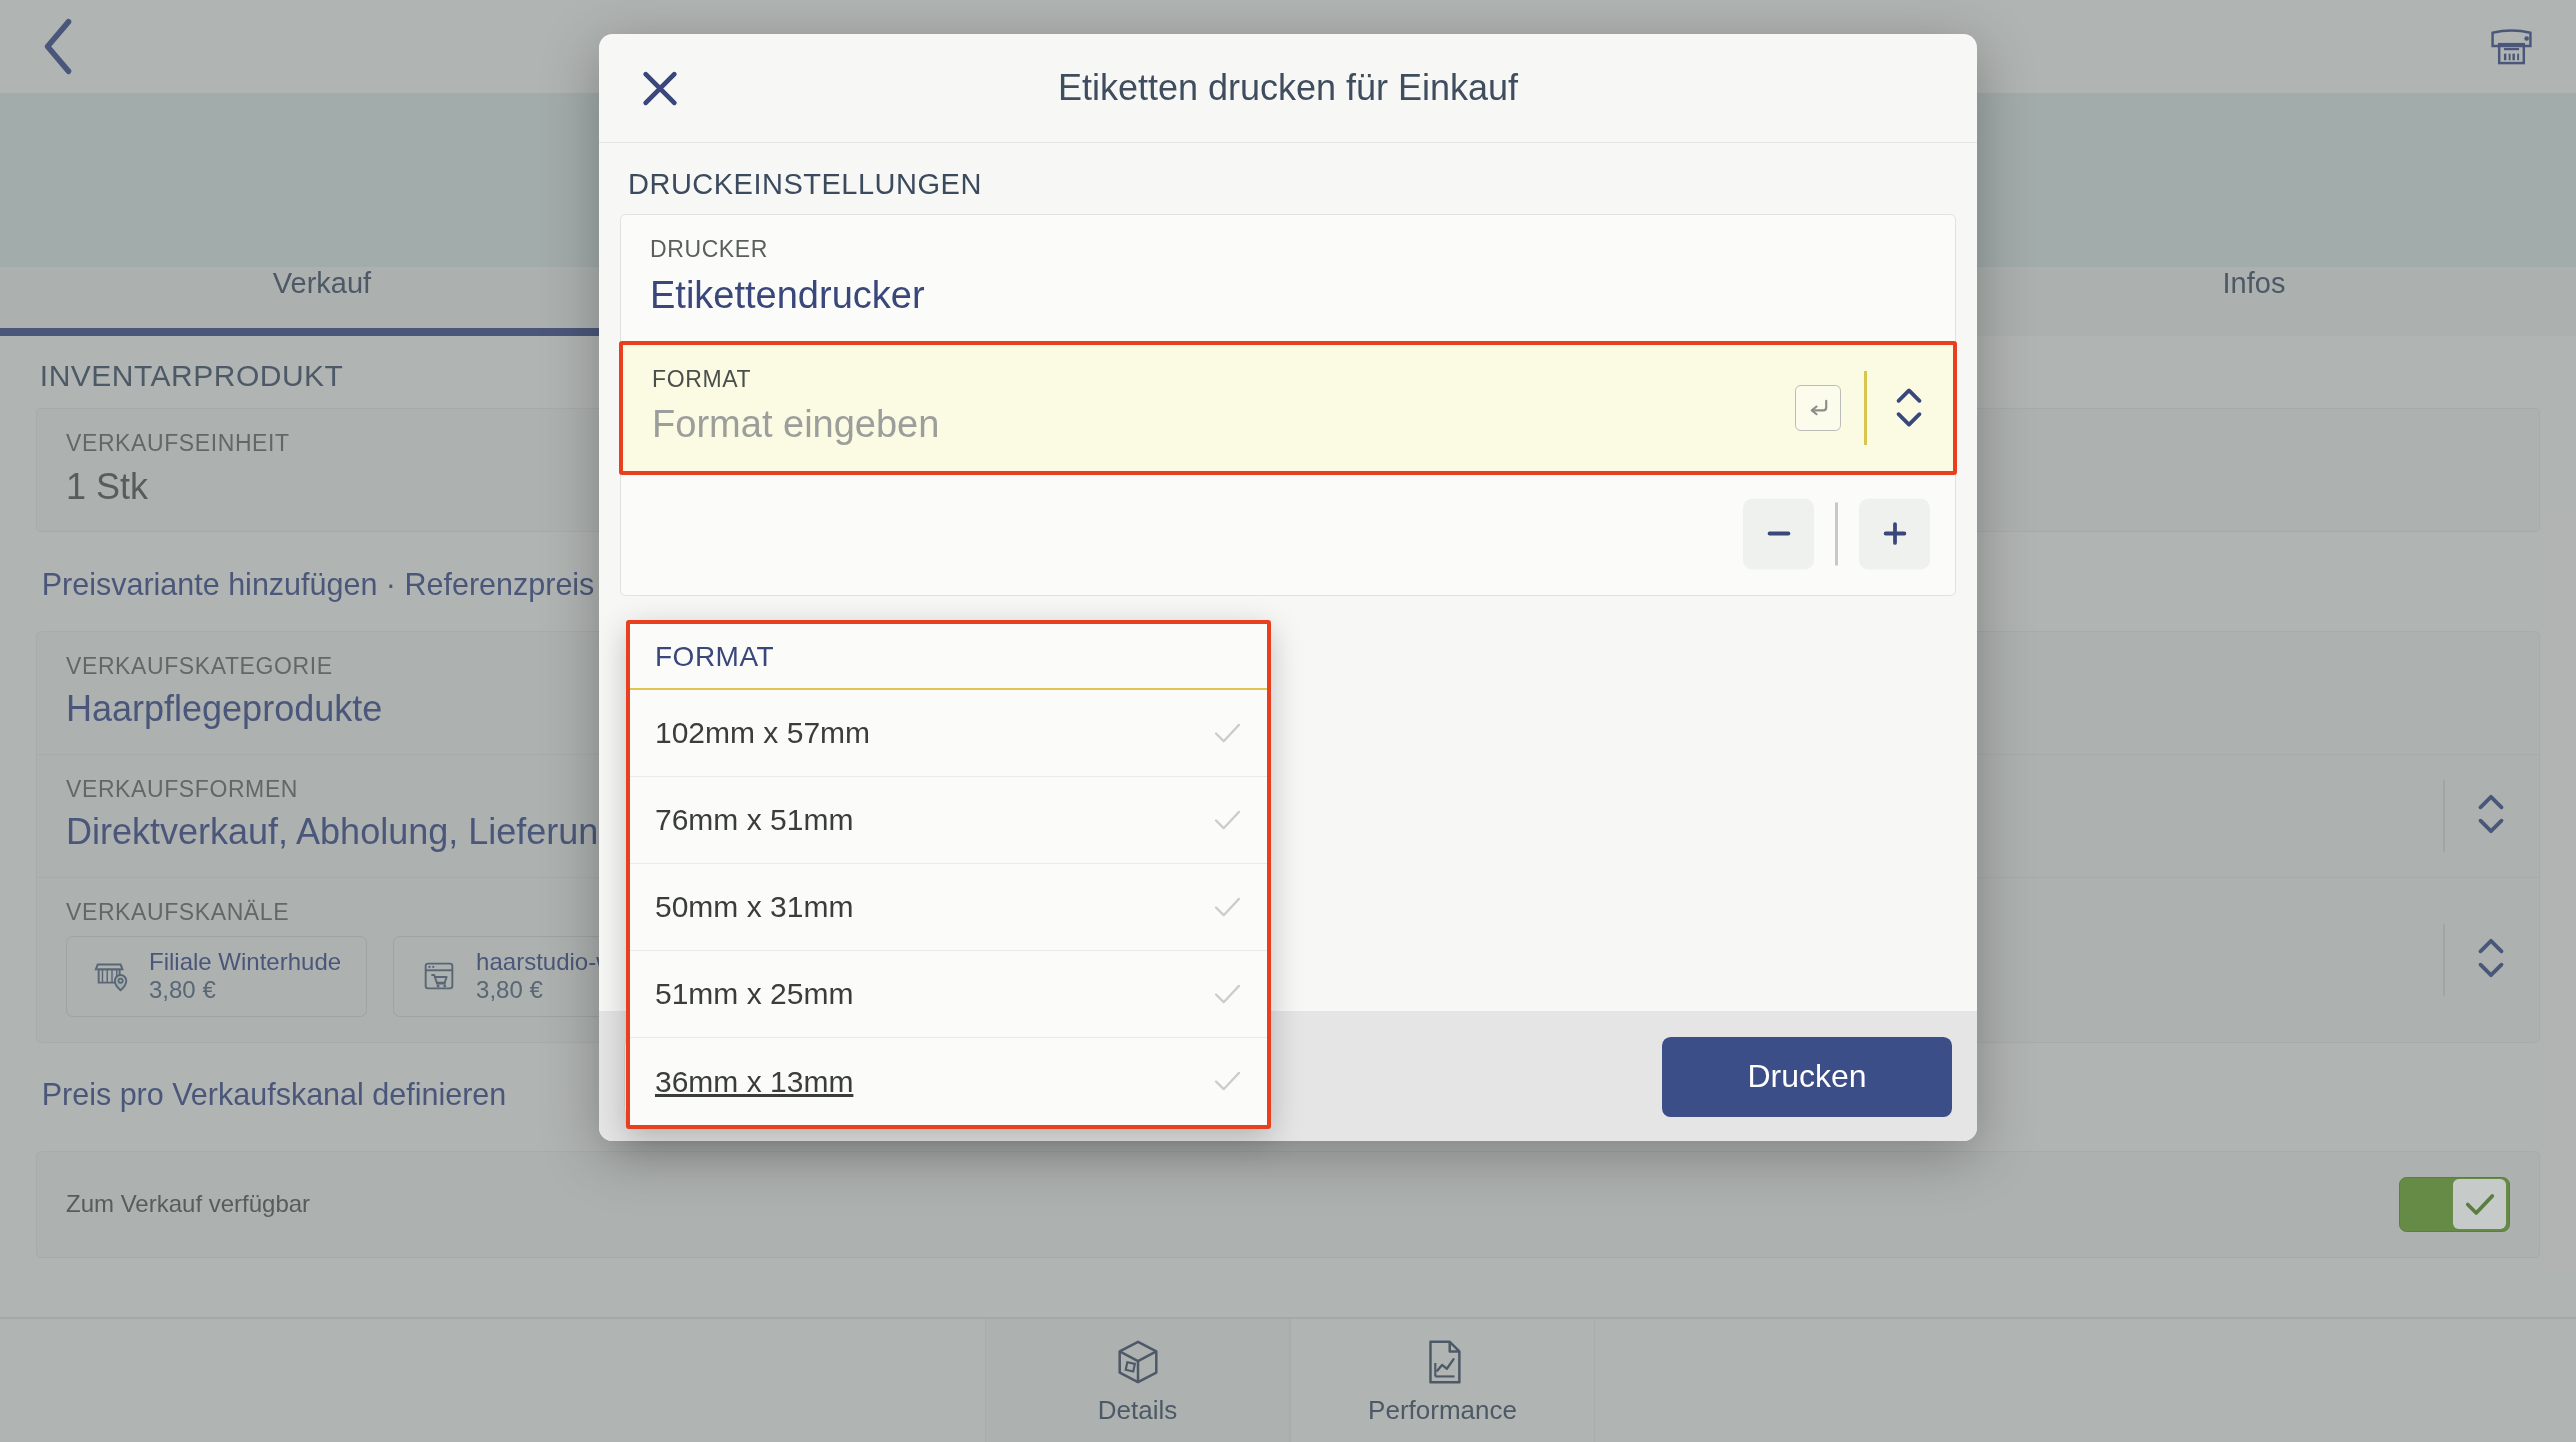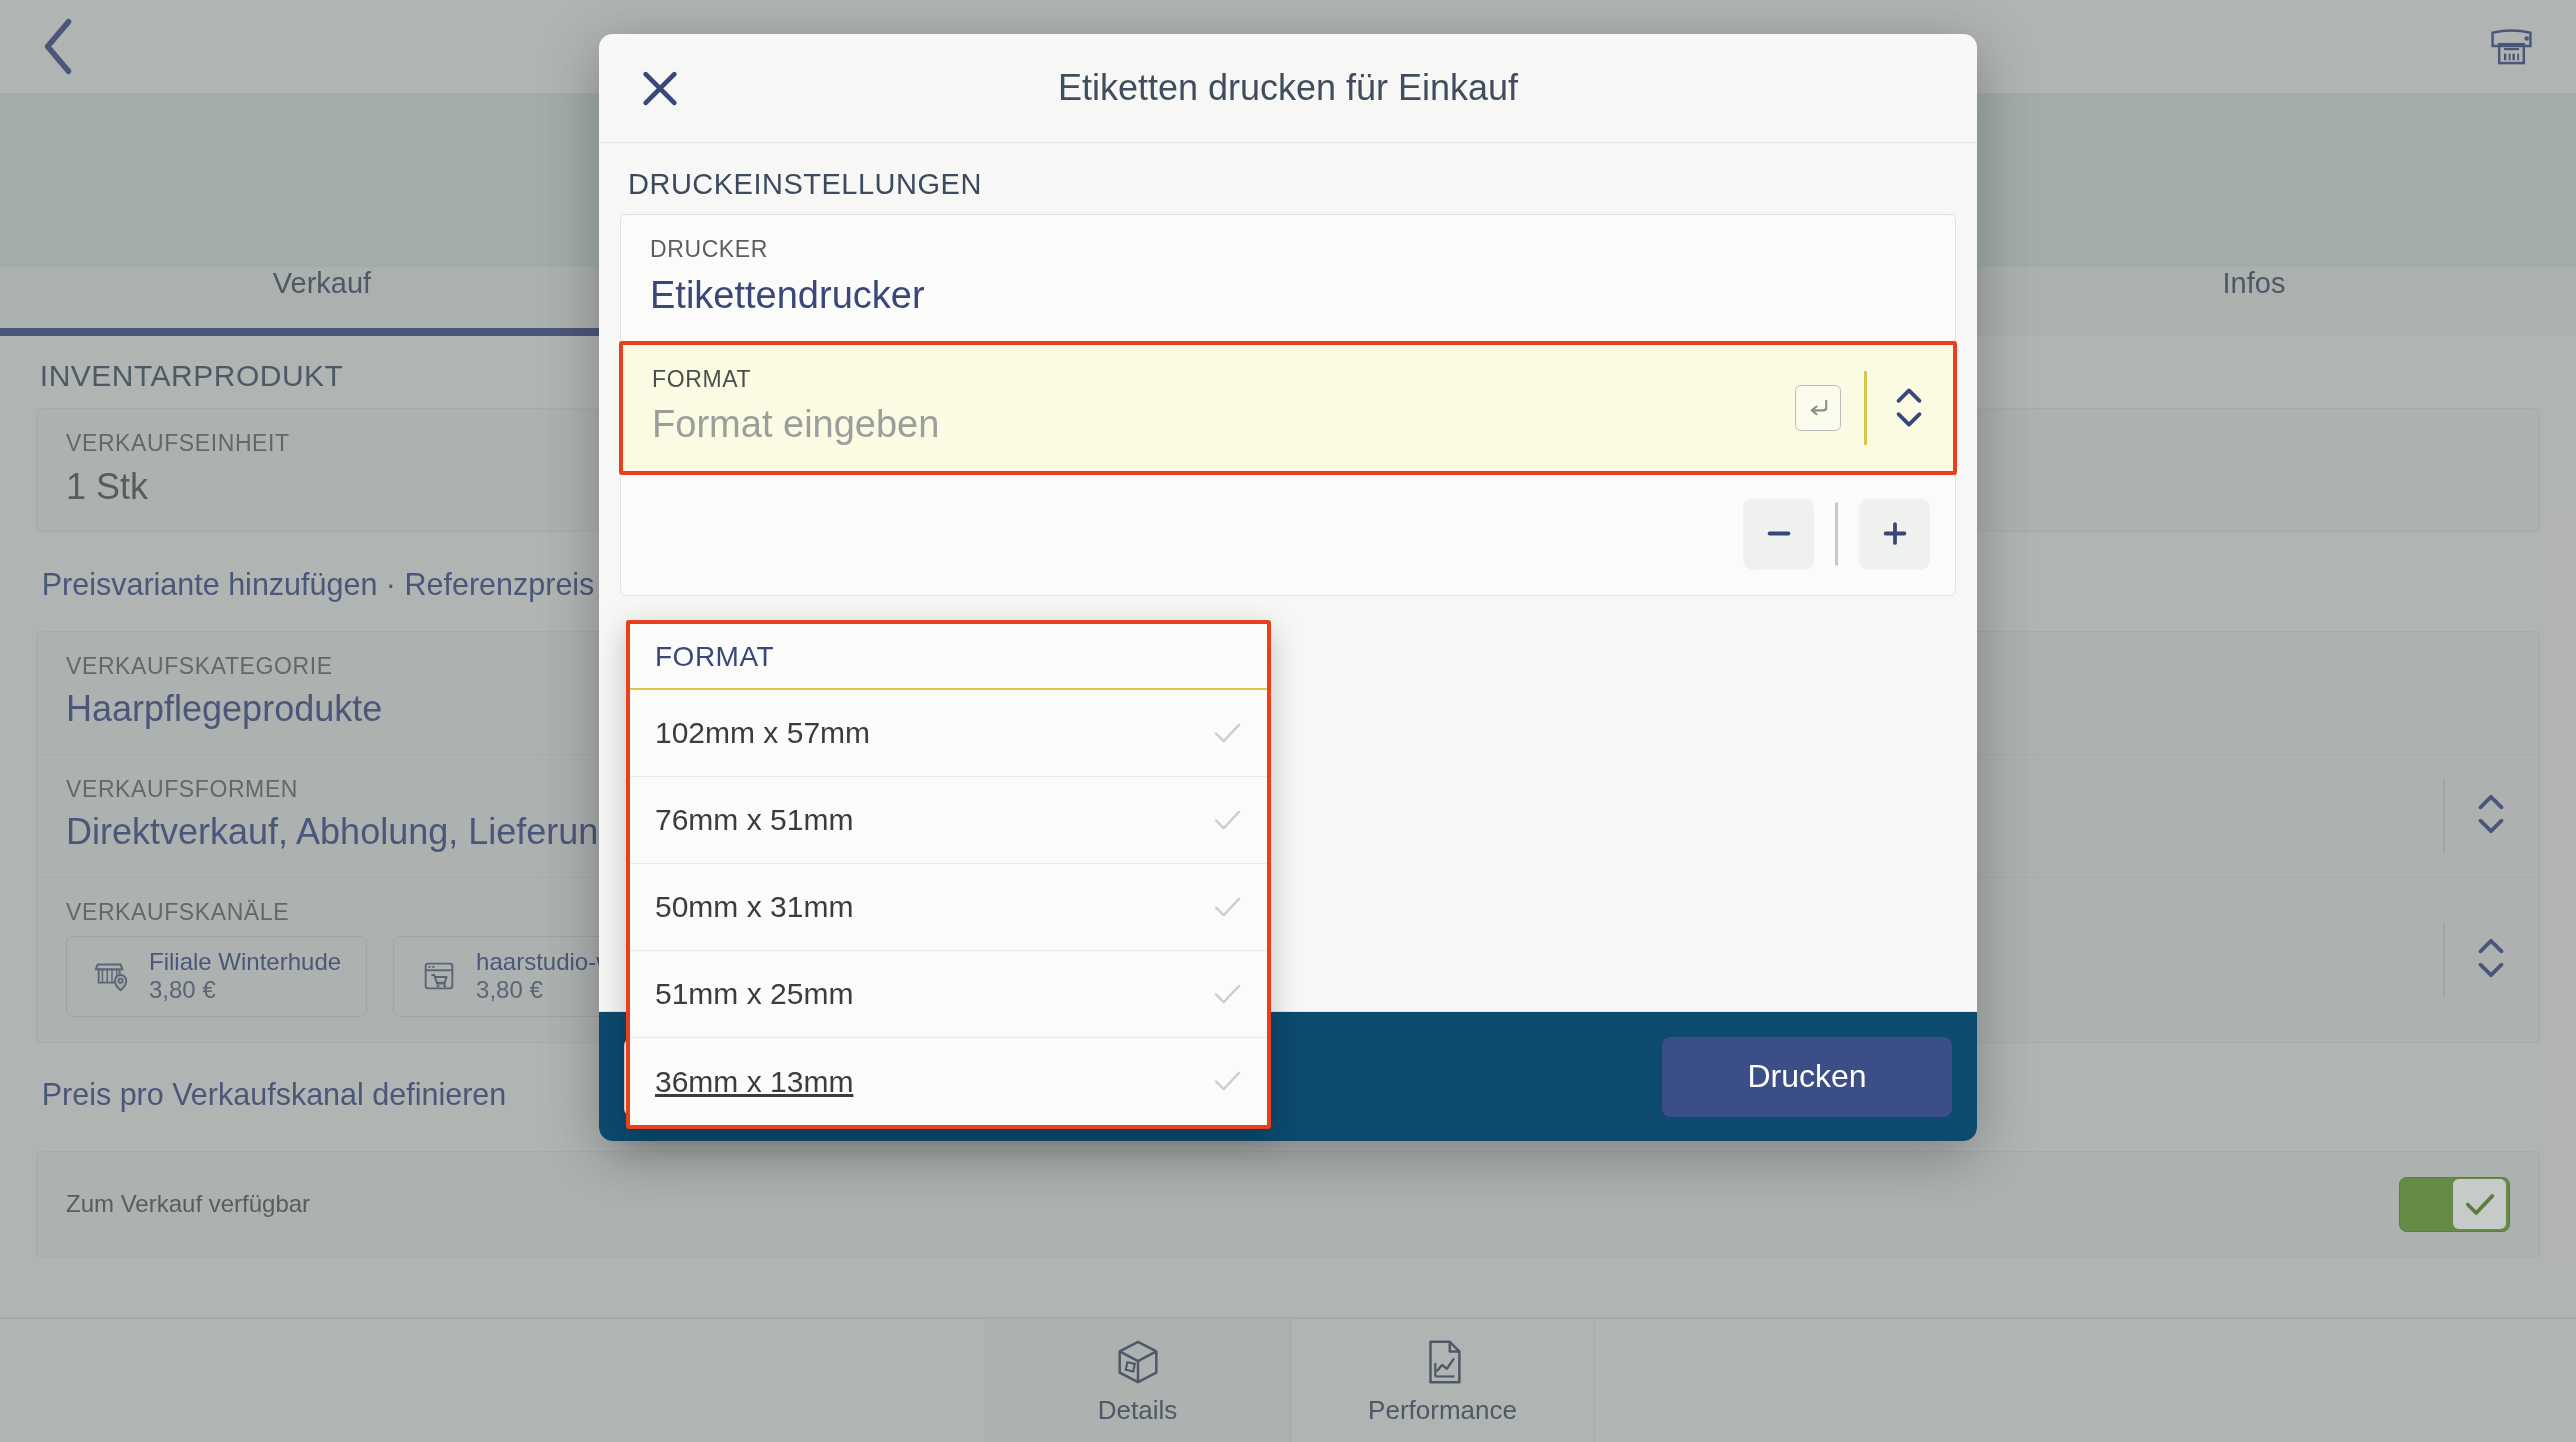--- a/index.html
+++ b/index.html
@@ -216,21 +216,21 @@
     display: flex; align-items: center; justify-content: space-between;
     padding: 0 25px; height: 87px; border-bottom: 1.9px solid #e9ebe8;
     font-size: 30px; color: #3a3d3a;
   }
   .dd-item:last-child { border-bottom: none; text-decoration: underline; }
   .dd-check { opacity: .32; display: flex; align-items: center; }
 
   .modal-foot {
     height: 130px; flex: 0 0 auto; display: flex; align-items: center;
     justify-content: space-between; padding: 0 25px;
-    border-top: 1.9px solid #e3e5e2; background: #0c4a6e;
+    border-top: 1.9px solid #e3e5e2; background: #e5e5e5;
     border-radius: 0 0 13.4px 13.4px;
   }
   .btn-cancel {
     min-width: 286px; height: 80px; border: 1.9px solid #d9dbd8; border-radius: 8.6px;
     background: #fafbf9; display: flex; align-items: center; justify-content: center;
     font-size: 32px; color: #39477a;
   }
   .btn-print {
     min-width: 290px; height: 80px; border-radius: 8.6px; background: #3c4e88;
     display: flex; align-items: center; justify-content: center;

